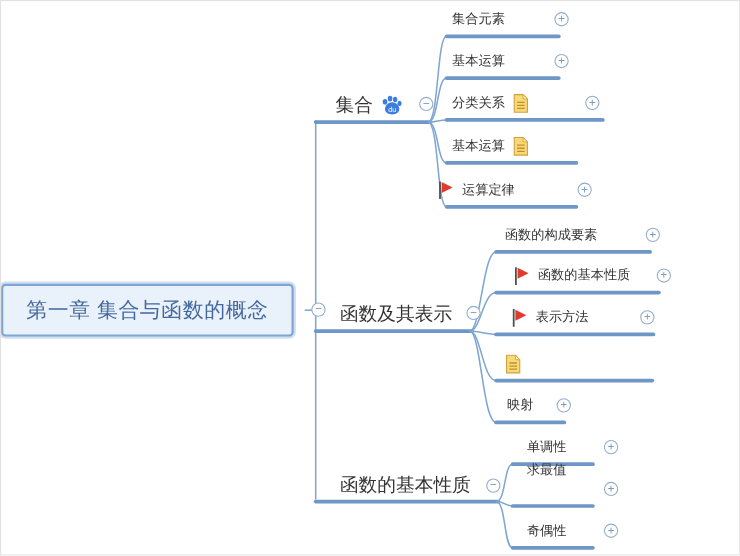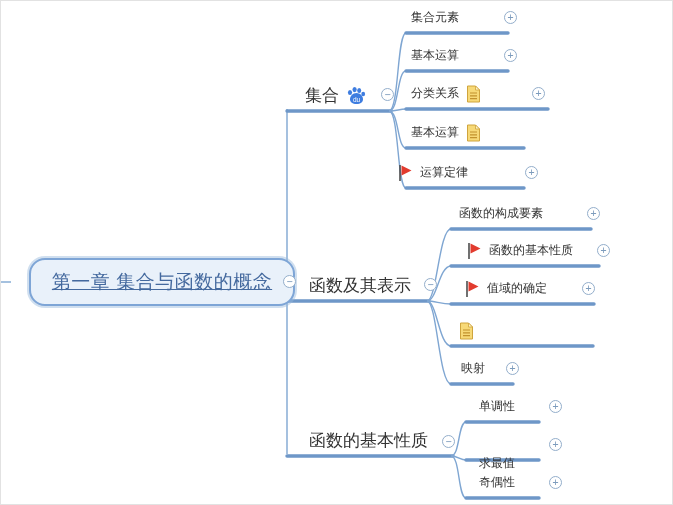--- a/index.html
+++ b/index.html
@@ -6,26 +6,26 @@
   html,body{margin:0;padding:0;background:#f4f4f4;}
   .canvas{
     position:relative;width:673px;height:505px;background:#ffffff;
     border:1px solid #e2e2e2;box-sizing:border-box;overflow:hidden;
     font-family:"Liberation Sans","DejaVu Sans",sans-serif;
   }
   svg.links{position:absolute;left:0;top:0;pointer-events:none;}
   .thick{stroke:#6e97c8;stroke-width:3.4;fill:none;stroke-linecap:round;}
   .thin{stroke:#7fa6d2;stroke-width:1.4;fill:none;}
   .root-topic{
-    position:absolute;left:28px;top:257px;width:266px;height:48px;
-    background:#e9f1fa;border:2px solid #7ea5d6;border-radius:16px;
+    position:absolute;left:0;top:257px;width:266px;height:48px;
+    background:#e9f1fa;border:2px solid #7ea5d6;border-radius:4px;
     box-shadow:0 0 0 2px rgba(150,183,220,.45);
     display:flex;align-items:center;justify-content:center;
     font-size:19px;color:#44699e;letter-spacing:.5px;box-sizing:border-box;
-    cursor:default;white-space:nowrap;text-decoration:underline;
+    cursor:default;white-space:nowrap;
   }
   .row{
     position:absolute;height:21px;display:flex;align-items:center;gap:7px;
     font-size:12px;color:#333;white-space:nowrap;cursor:default;
   }
   .branch-row{font-size:17px;}
   .toggle{
     position:absolute;width:13px;height:13px;border-radius:50%;
     border:1px solid #93aecb;background:#fff;color:#7d9cbd;
     box-sizing:border-box;display:flex;align-items:center;justify-content:center;
@@ -166,21 +166,21 @@
   </div>
   <div class="toggle" style="left:596px;top:243px;">+</div>
 
   <div class="row" style="left:463px;top:277px;">
     <span class="icon">
       <svg width="16" height="18" viewBox="0 0 16 18">
         <path d="M3,1 L3,17" stroke="#4d4d4d" stroke-width="1.6"></path>
         <path d="M4.5,1.5 L14.5,6.5 L4.5,11.5 Z" fill="#e23b2e"></path>
       </svg>
     </span>
-    <span>值域的确定</span>
+    <span>表示方法</span>
   </div>
   <div class="toggle" style="left:581px;top:281px;">+</div>
 
   <div class="row" style="left:458px;top:319px;">
     <span class="icon">
       <svg width="15" height="18" viewBox="0 0 15 18">
         <path d="M1.5,1 H9.5 L13.5,5 V17 H1.5 Z" fill="#f7d977" stroke="#cfa43d" stroke-width="1"></path>
         <path d="M9.5,1 V5 H13.5 Z" fill="#fdf3c9" stroke="#cfa43d" stroke-width="0.8"></path>
         <path d="M4,8 H11 M4,10.8 H11 M4,13.6 H11" stroke="#c2922e" stroke-width="1.2"></path>
       </svg>
@@ -195,21 +195,21 @@
   <div class="row branch-row" style="left:308px;top:429px;">
     <span>函数的基本性质</span>
   </div>
   <div class="toggle" style="left:441px;top:434px;">−</div>
 
   <div class="row" style="left:478px;top:395px;">
     <span>单调性</span>
   </div>
   <div class="toggle" style="left:548px;top:399px;">+</div>
 
-  <div class="row" style="left:478px;top:452px;justify-content:center;">
+  <div class="row" style="left:478px;top:416px;justify-content:center;">
     <span>求最值</span>
   </div>
   <div class="toggle" style="left:548px;top:437px;">+</div>
 
   <div class="row" style="left:478px;top:471px;justify-content:center;">
     <span>奇偶性</span>
   </div>
   <div class="toggle" style="left:548px;top:475px;">+</div>
 
 </div>

